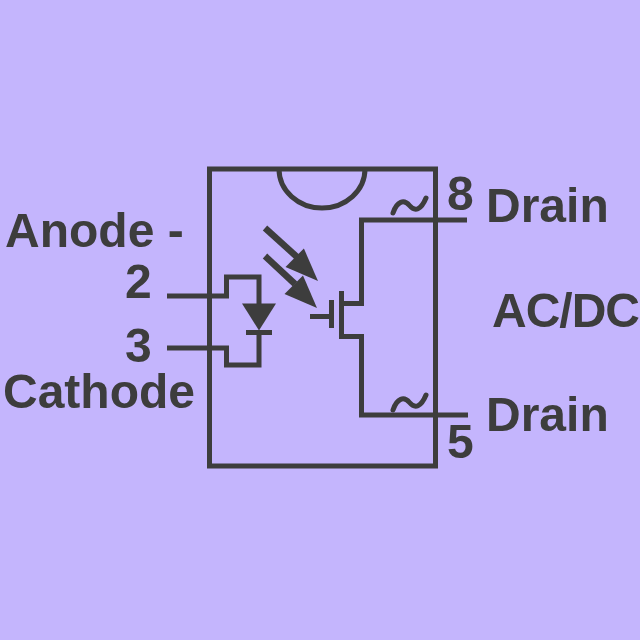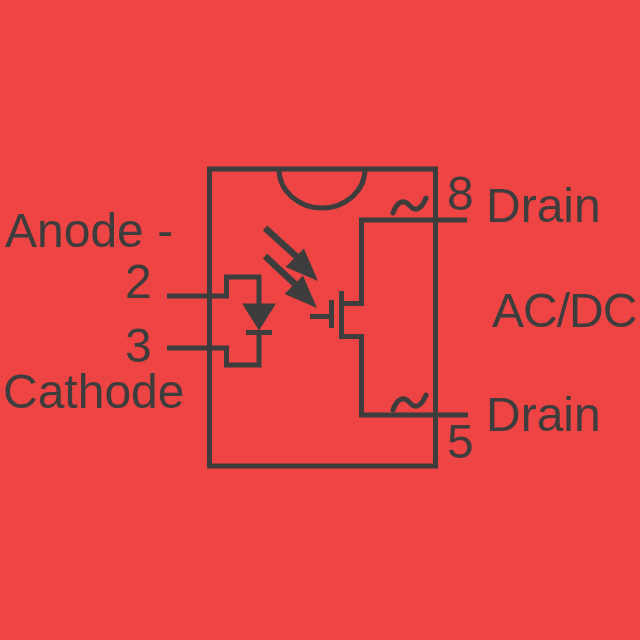--- a/index.html
+++ b/index.html
@@ -4,22 +4,23 @@
 <style>
   html, body {
     margin: 0;
     padding: 0;
     background: #ffffff;
   }
   .stage {
     position: relative;
     width: 640px;
     height: 640px;
-    background: #ef4444;
+    background: #c4b5fd;
     overflow: hidden;
+    font-weight: bold;
   }
   svg.schematic {
     display: block;
     width: 640px;
     height: 640px;
   }
   .stroke {
     fill: none;
     stroke: #3d3d3d;
     stroke-width: 5;

